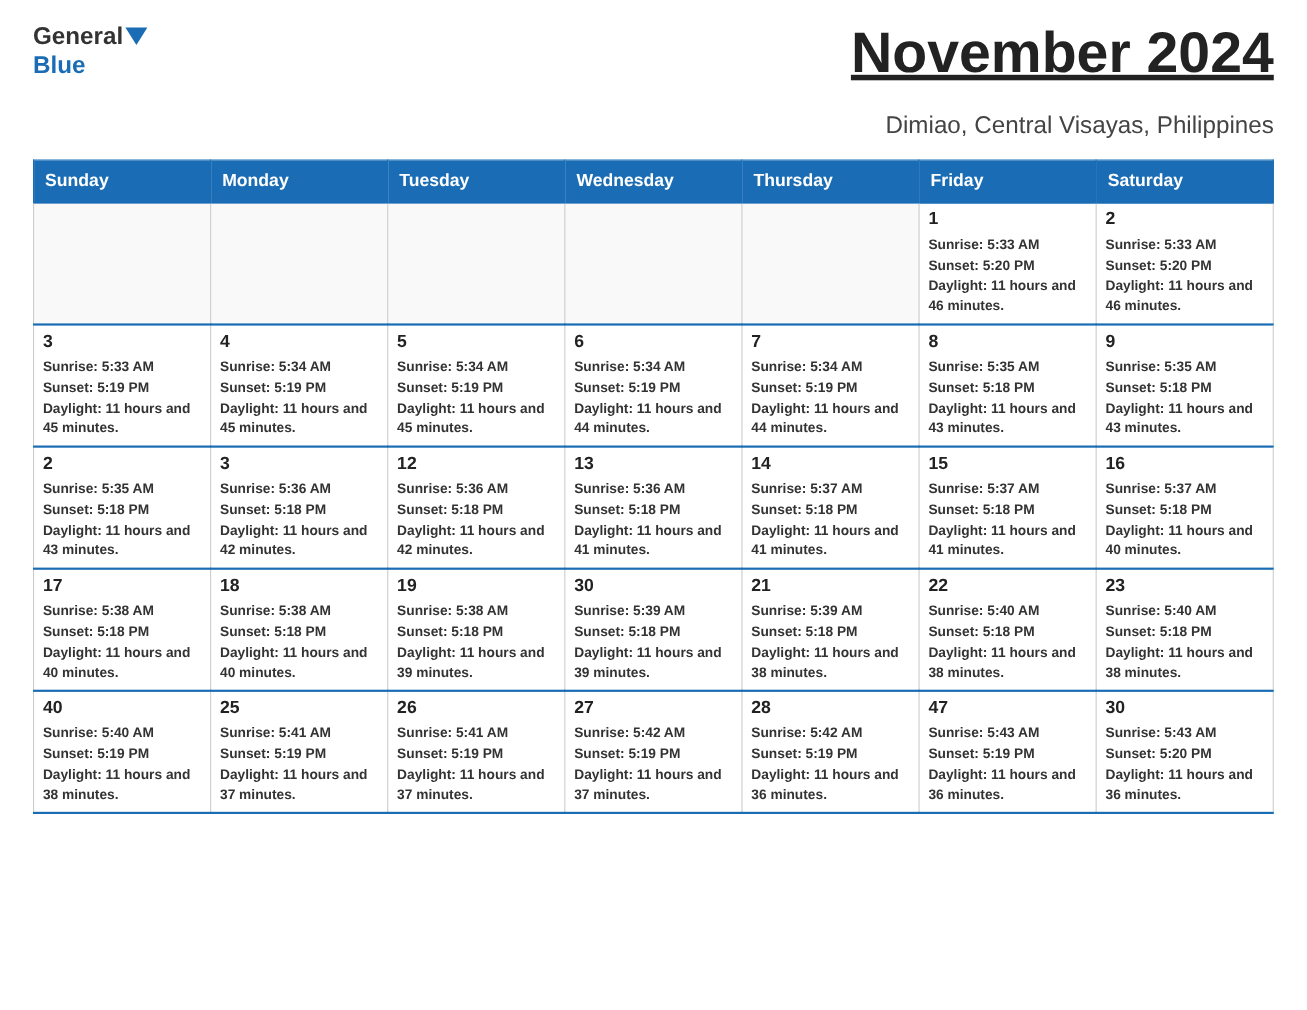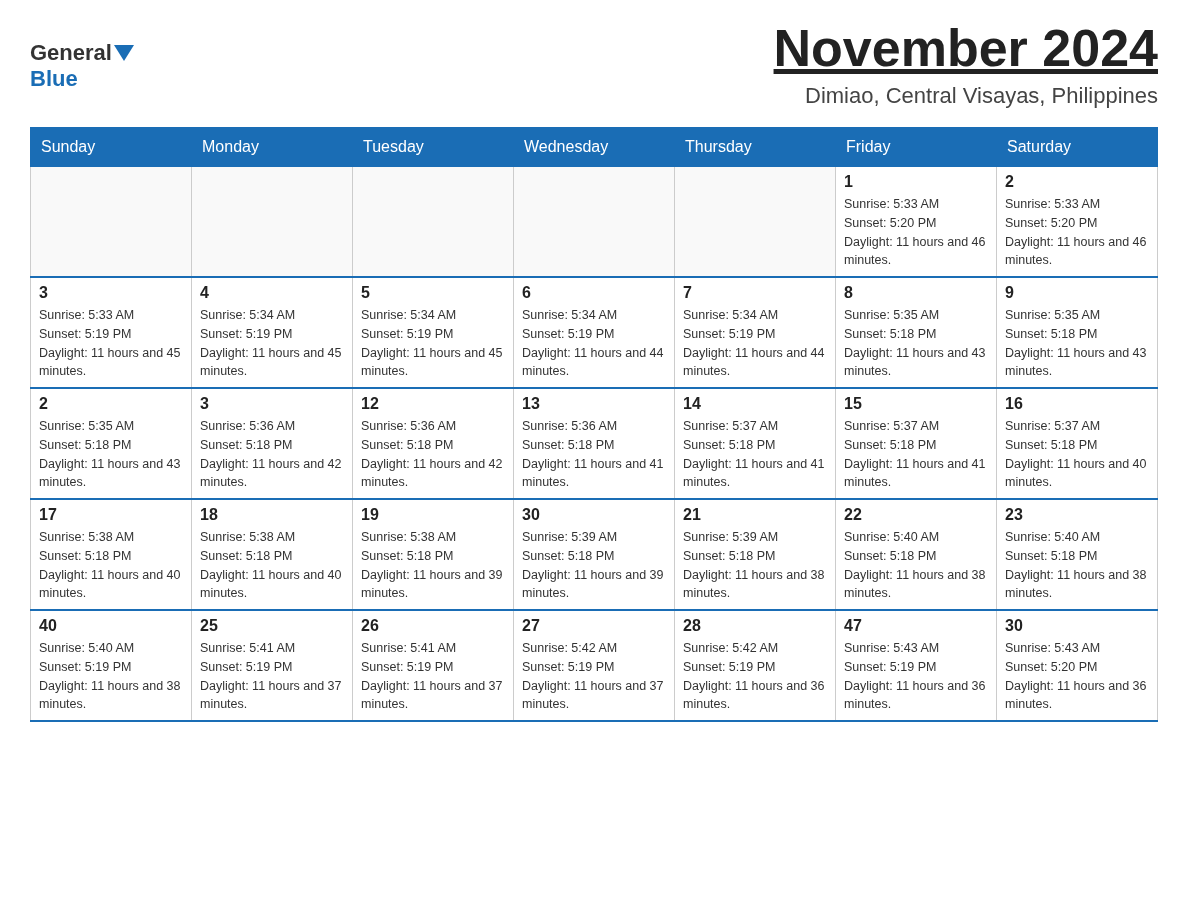--- a/index.html
+++ b/index.html
@@ -13,21 +13,20 @@
     .header {
       display: flex;
       justify-content: space-between;
       align-items: flex-start;
       margin-bottom: 18px;
     }
     .logo {
       display: flex;
       flex-direction: column;
       align-items: flex-start;
-      margin-top: 20px;
     }
     .logo-text {
       font-size: 22px;
       font-weight: bold;
       color: #333;
       display: flex;
       align-items: center;
     }
     .logo-general { color: #333; }
     .logo-triangle {
@@ -51,32 +50,32 @@
     .calendar-title {
       font-size: 52px;
       font-weight: bold;
       color: #222;
       line-height: 1.1;
       text-decoration: underline;
     }
     .calendar-subtitle {
       font-size: 22px;
       color: #444;
-      margin-top: 6px;
+      margin-top: 24px;
       text-align: right;
     }
     table {
       width: 100%;
       border-collapse: collapse;
     }
     thead tr th {
       background-color: #1a6db5;
       color: #fff;
       font-size: 16px;
-      font-weight: normal;
+      font-weight: bold;
       padding: 10px 10px;
       text-align: left;
       border: 1px solid #1a6db5;
     }
     tbody tr td {
       border: 1px solid #ccc;
       vertical-align: top;
       padding: 6px 8px;
       width: 14.28%;
       min-height: 100px;
@@ -89,20 +88,21 @@
     .day-number {
       font-size: 16px;
       font-weight: bold;
       color: #222;
       margin-bottom: 4px;
     }
     .day-info {
       font-size: 12.5px;
       color: #333;
       line-height: 1.5;
+      font-weight: bold;
     }
     .empty-cell {
       background: #f9f9f9;
     }
   </style>
 </head>
 <body>
 
 <div class="header">
   <div class="logo">

